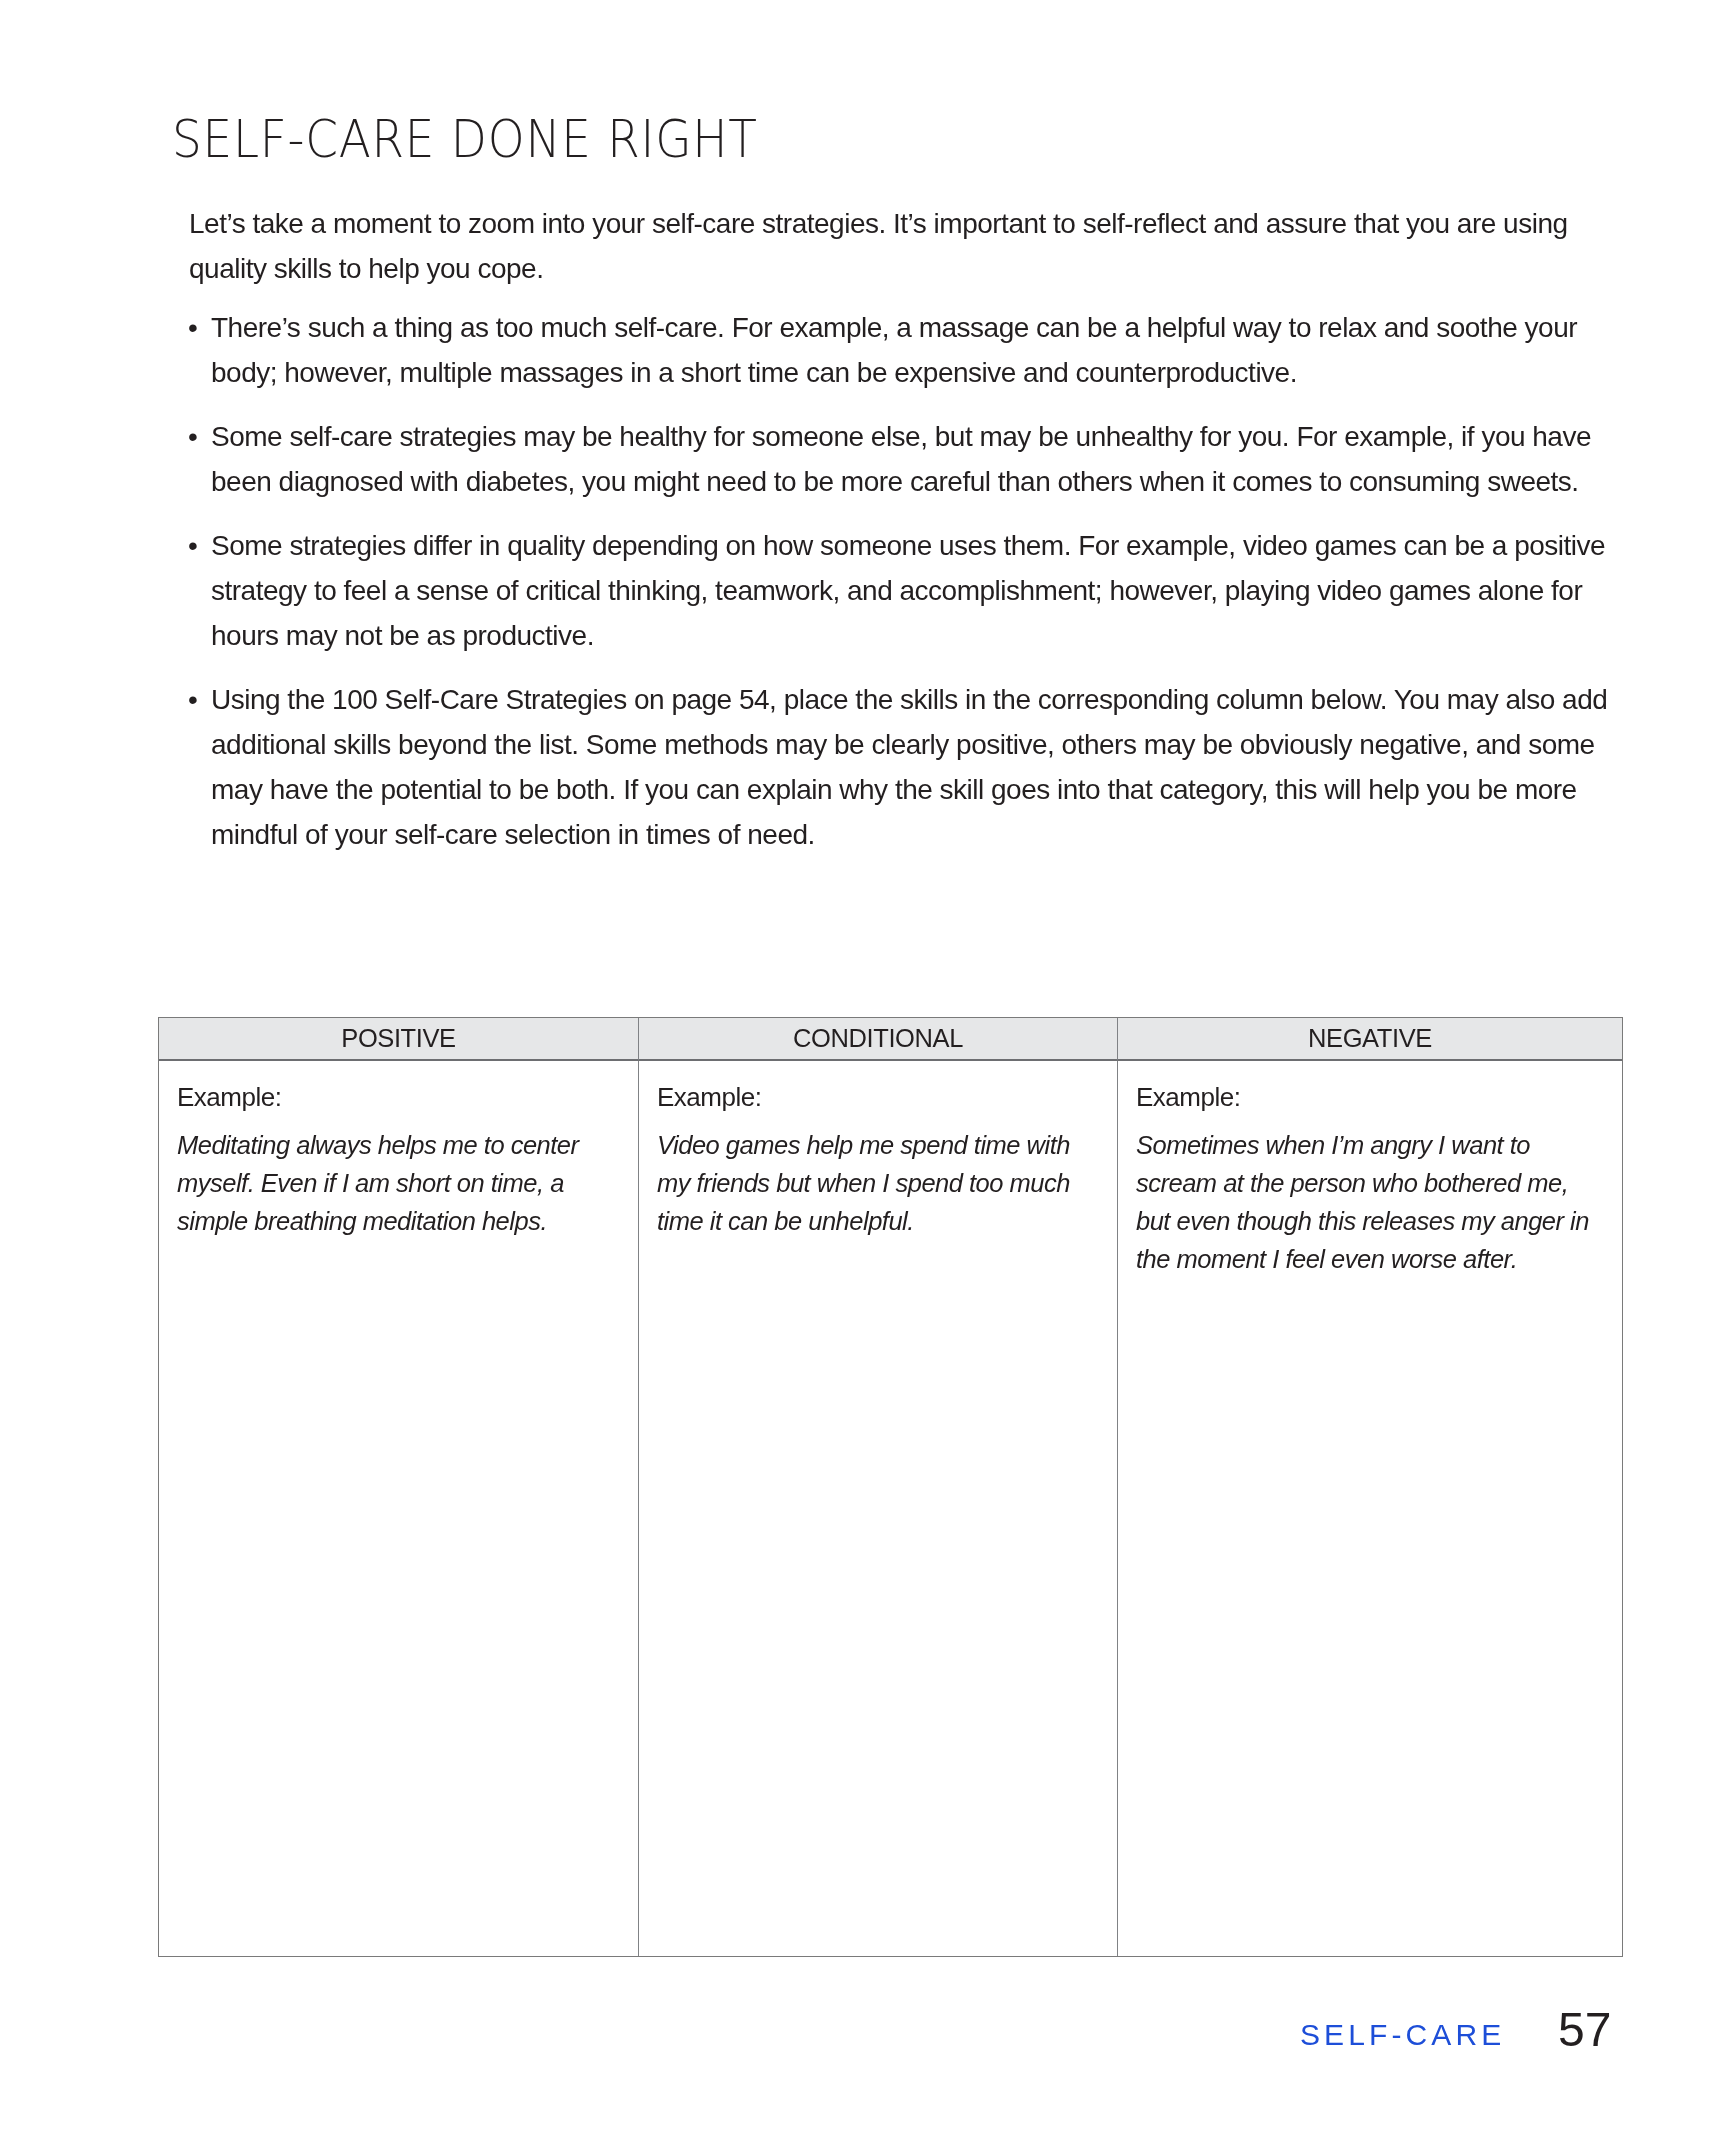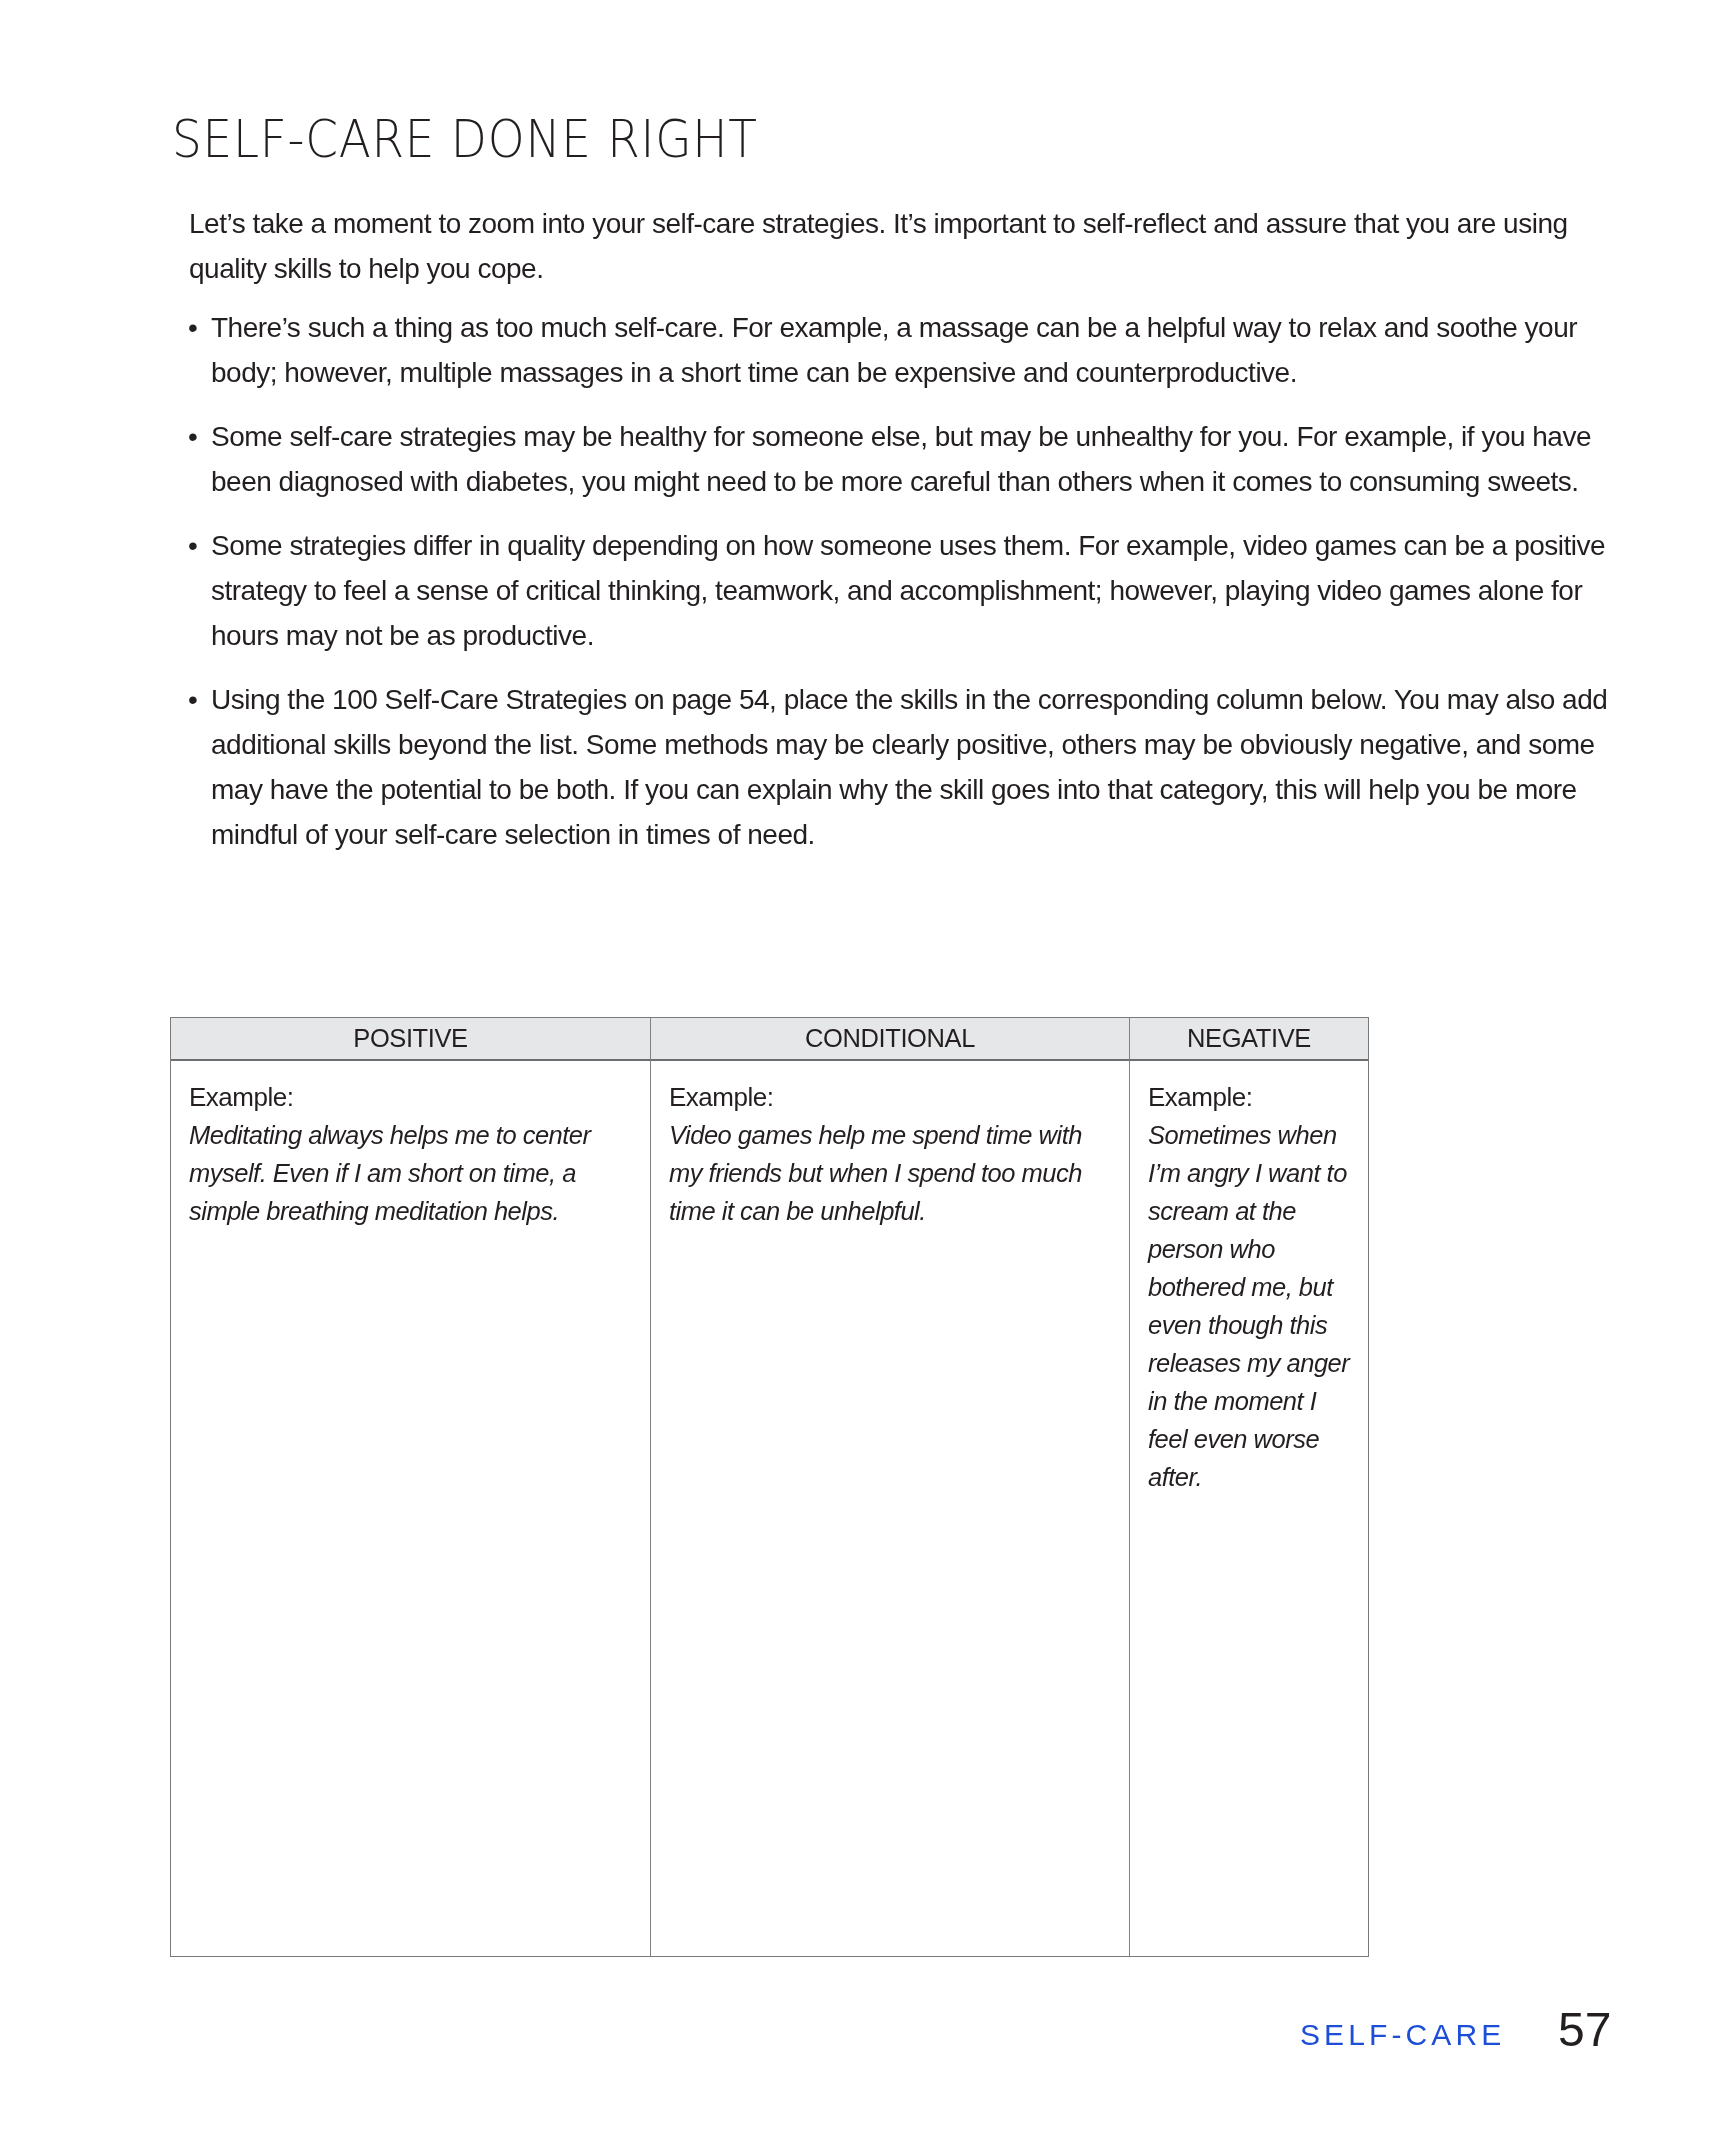--- a/index.html
+++ b/index.html
@@ -26,37 +26,37 @@
   }
   .bullets li {
     position: relative; padding-left: 38px;
     font-size: 28px; line-height: 45px; margin-bottom: 19px;
     letter-spacing: -0.5px;
   }
   .bullets li .dot {
     position: absolute; left: 15px; top: 0; font-size: 28px;
   }
   .table {
-    position: absolute; left: 170px; top: 1017px;
-    width: 1199px; height: 940px;
+    position: absolute; left: 158px; top: 1017px;
+    width: 1465px; height: 940px;
     border: 1.6px solid #7a7a7a; box-sizing: border-box;
     display: grid; grid-template-columns: 479px 479px 1fr;
     grid-template-rows: 43px 1fr;
   }
   .th {
     background: #e6e7e8;
     border-bottom: 2.5px solid #6d6e71;
     display: flex; align-items: center; justify-content: center;
     font-size: 25.5px; letter-spacing: -0.4px;
   }
   .th + .th, .td + .td { border-left: 1.6px solid #808285; }
   .td {
     padding: 16.5px 18px 0 18px; box-sizing: border-box;
   }
-  .ex-label { font-size: 26px; line-height: 38px; letter-spacing: -0.5px; }
+  .ex-label { font-size: 26px; line-height: 38px; letter-spacing: -0.5px; margin-bottom: 10px; }
   .ex-text { font-size: 25.5px; line-height: 38px; font-style: italic; letter-spacing: -0.5px; }
   .footer-section {
     position: absolute; left: 1300px; top: 2018px;
     font-size: 30px; letter-spacing: 4.1px; color: #1d4ed8;
   }
   .footer-page {
     position: absolute; left: 1558px; top: 2002px;
     font-size: 48px; font-weight: 500; color: #231f20;
   }
 </style>

